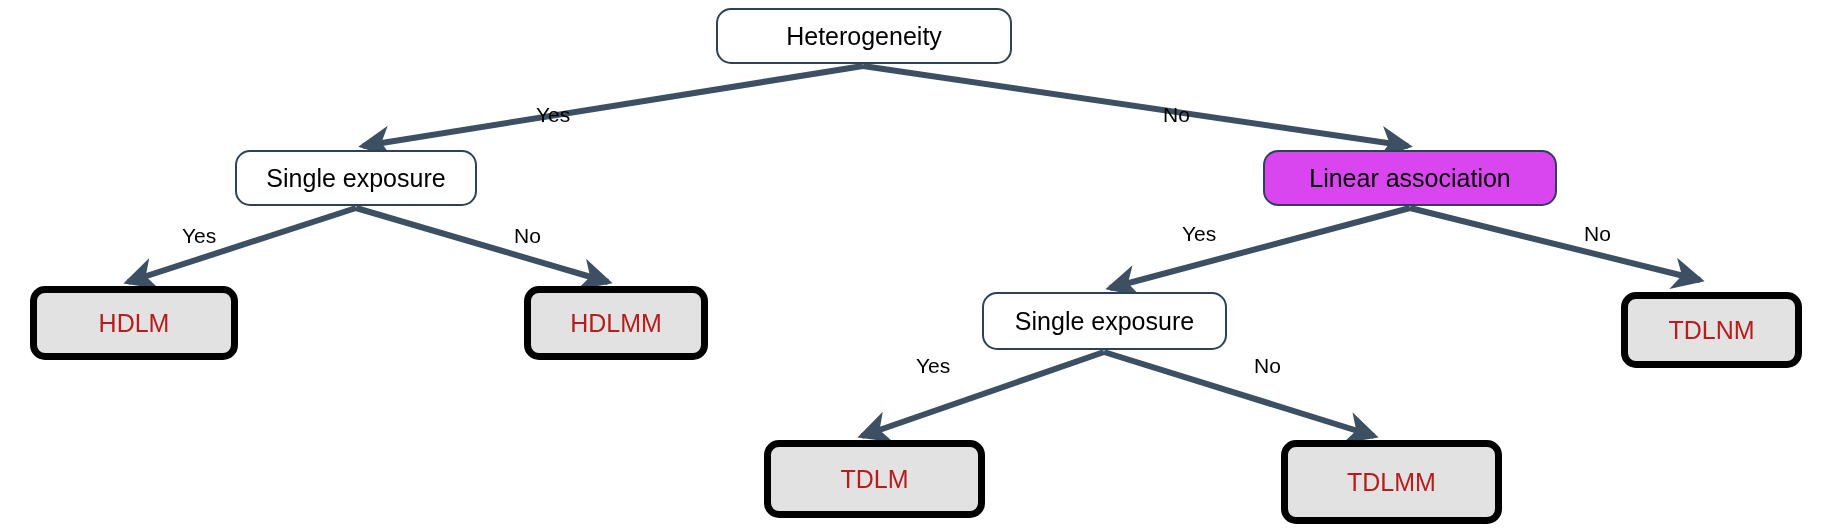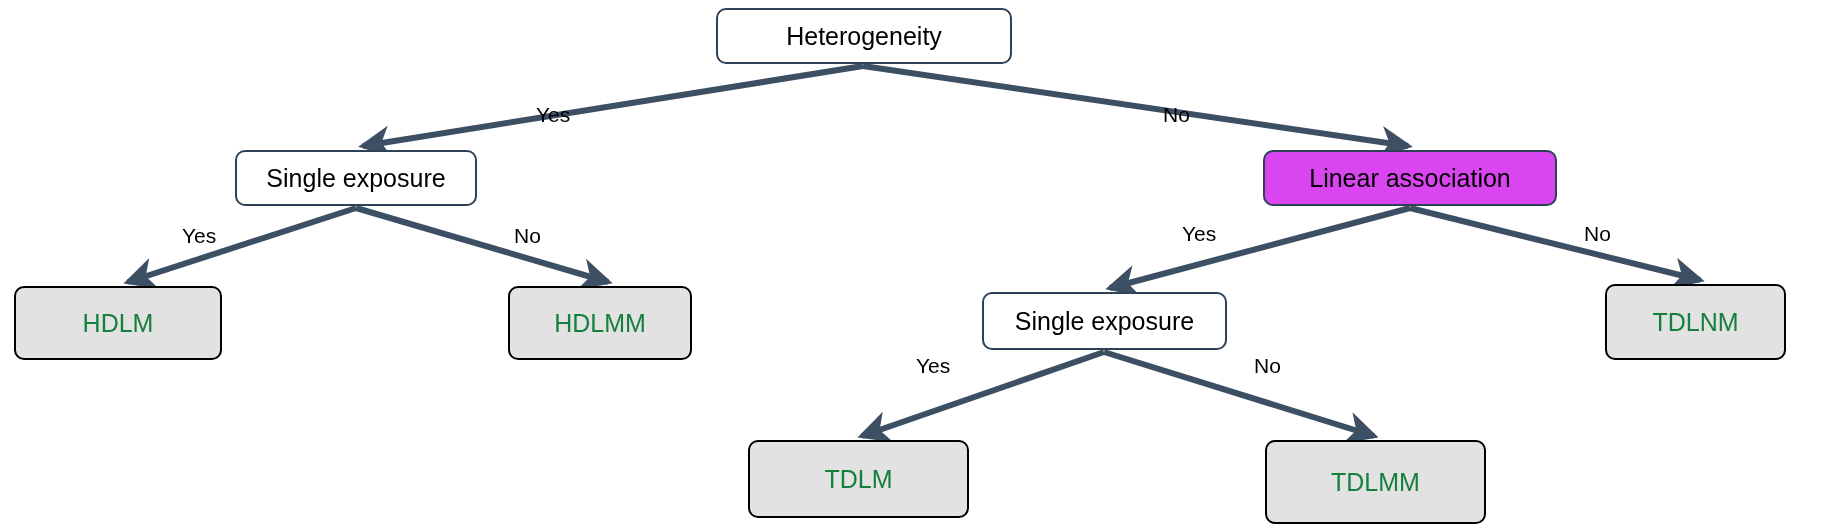--- a/index.html
+++ b/index.html
@@ -23,36 +23,37 @@
     top: 0;
     width: 1831px;
     height: 529px;
   }
   .node {
     position: absolute;
     box-sizing: border-box;
     display: flex;
     align-items: center;
     justify-content: center;
-    border-radius: 10px;
+    border-radius: 15px;
     text-align: center;
     line-height: 1.15;
     z-index: 3;
   }
   .node.decision {
     background: #ffffff;
     border: 2px solid #2E4257;
     color: #000000;
     font-size: 25px;
   }
   .node.leaf {
     background: #E2E2E2;
-    border: 2px solid #ec4899;
-    color: #15803d;
+    border: 7px solid #ec4899;
+    color: #b91c1c;
     font-size: 25px;
+    margin-left: 16px;
   }
   .edge-label {
     position: absolute;
     font-size: 21px;
     color: #000000;
     white-space: nowrap;
     z-index: 4;
     margin-top: 36px;
   }
 </style>
@@ -91,21 +92,21 @@
       </div>
       <div class="node leaf" style="left: 14px; top: 286px; width: 208px; height: 74px; border-color: rgb(0, 0, 0); background: rgb(226, 226, 226);">
         <span>HDLM</span>
       </div>
       <div class="node leaf" style="left: 508px; top: 286px; width: 184px; height: 74px; border-color: rgb(0, 0, 0); background: rgb(226, 226, 226);">
         <span>HDLMM</span>
       </div>
       <div class="node decision" style="left: 982px; top: 292px; width: 245px; height: 58px; border-color: rgb(46, 66, 87); background: rgb(255, 255, 255);">
         <span>Single exposure</span>
       </div>
-      <div class="node leaf" style="left: 1605px; top: 284px; width: 181px; height: 76px; border-color: rgb(0, 0, 0); background: rgb(226, 226, 226);">
+      <div class="node leaf" style="left: 1605px; top: 292px; width: 181px; height: 76px; border-color: rgb(0, 0, 0); background: rgb(226, 226, 226);">
         <span>TDLNM</span>
       </div>
       <div class="node leaf" style="left: 748px; top: 440px; width: 221px; height: 78px; border-color: rgb(0, 0, 0); background: rgb(226, 226, 226);">
         <span>TDLM</span>
       </div>
       <div class="node leaf" style="left: 1265px; top: 440px; width: 221px; height: 84px; border-color: rgb(0, 0, 0); background: rgb(226, 226, 226);">
         <span>TDLMM</span>
       </div>
     </div>
   <div id="label-layer">

